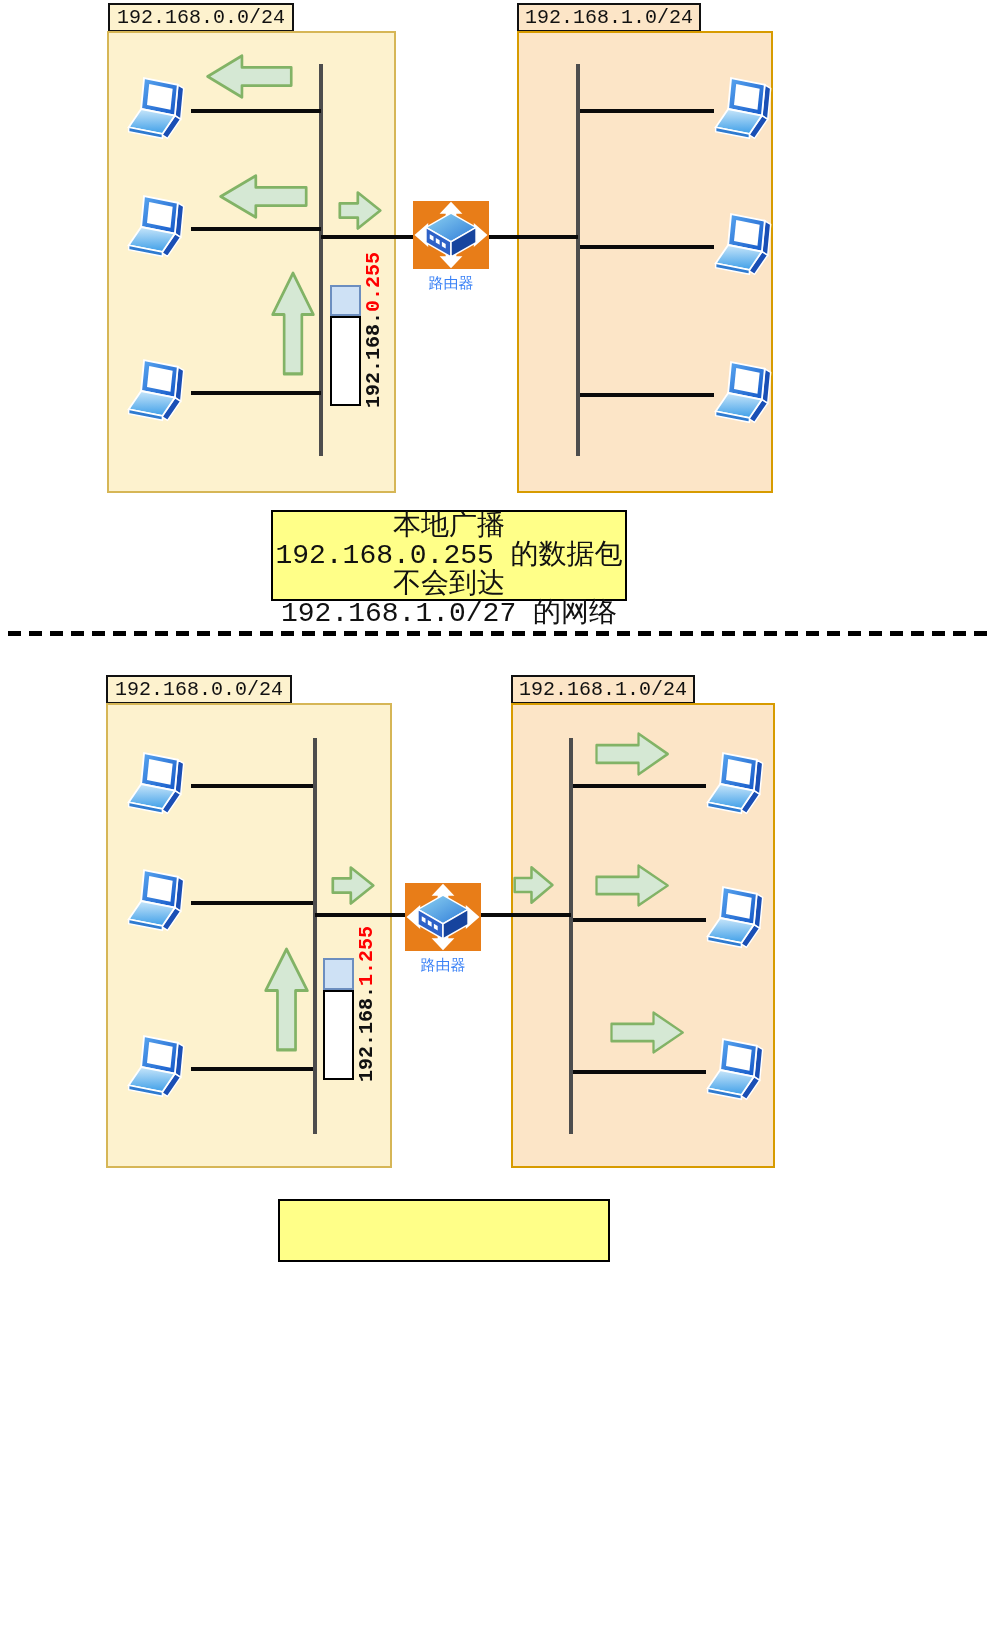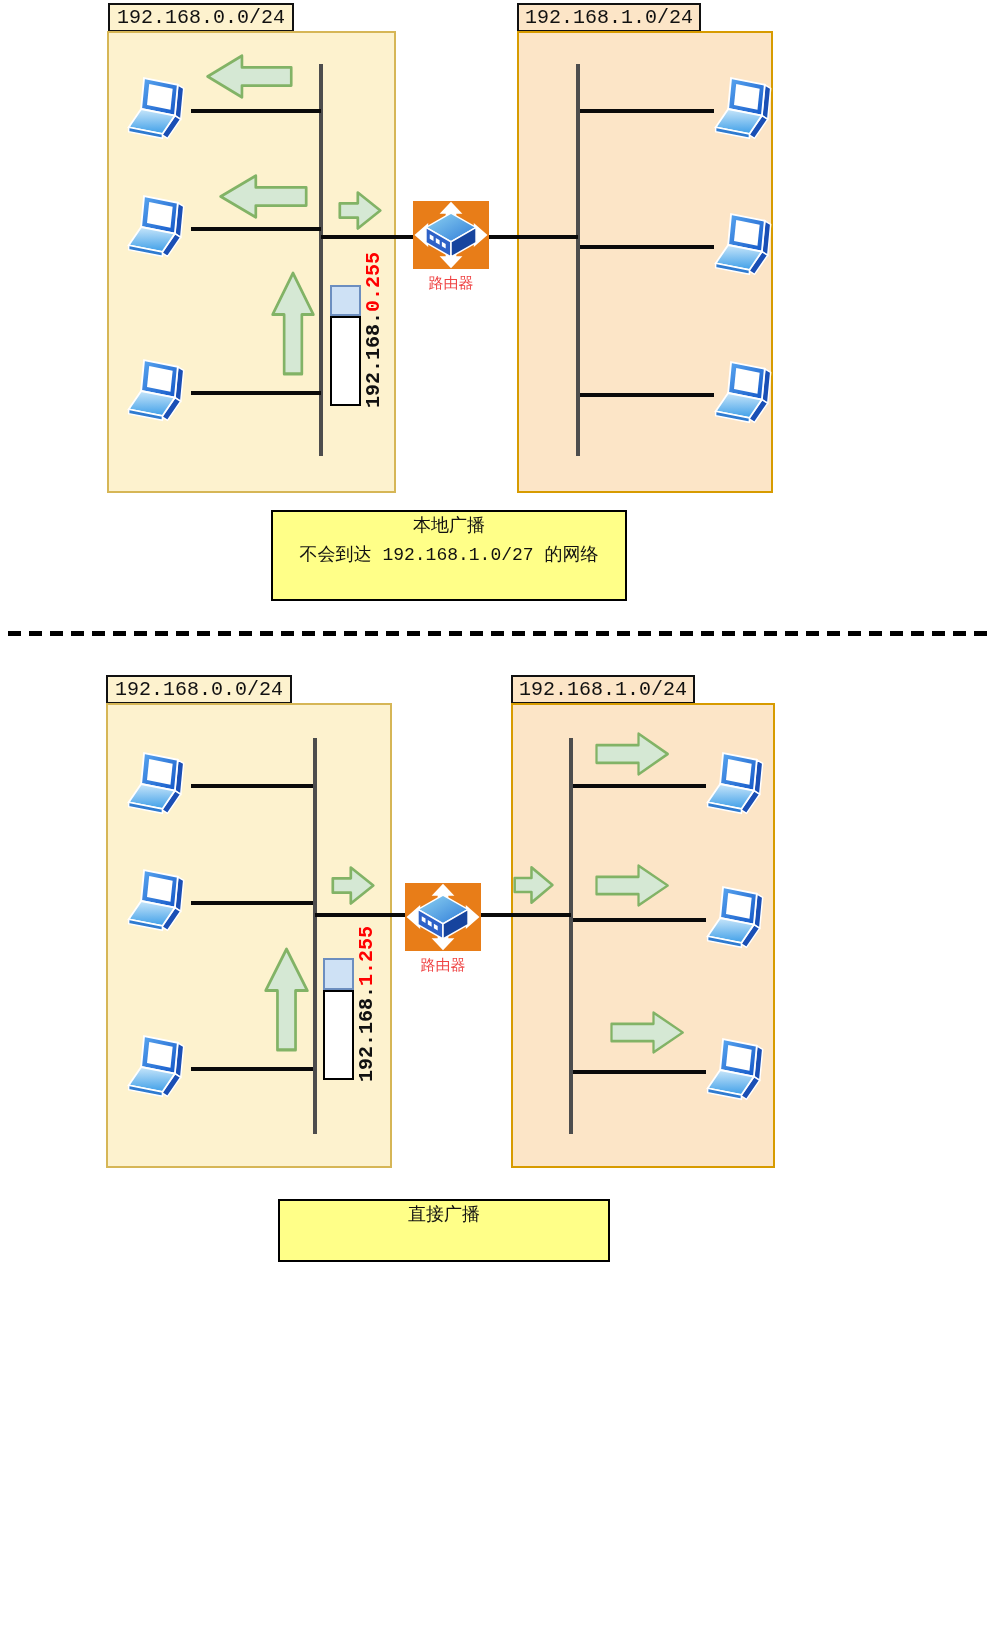--- a/index.html
+++ b/index.html
@@ -12,23 +12,23 @@
   .netlabel{box-sizing:border-box;border:2px solid;font-size:20px;color:#111;
             display:flex;align-items:center;justify-content:center;}
   .bus{background:#4D4D4D;}
   .wire{background:#0A0A0A;}
   .arrow polygon{fill:#D5E8D4;stroke:#82B366;stroke-width:3;stroke-linejoin:round;}
   .pkt-head{background:#CEE1F5;border:2px solid #6C8EBF;box-sizing:border-box;}
   .pkt-body{background:#ffffff;border:2px solid #000;box-sizing:border-box;}
   .vtext{transform-origin:0 0;transform:rotate(-90deg);white-space:nowrap;
          font-size:20px;font-weight:bold;color:#111;}
   .vtext .red{color:#FF0000;}
-  .routerlabel{font-size:15px;color:#ef4444;text-align:center;}
+  .routerlabel{font-size:15px;color:#3b82f6;text-align:center;}
   .caption{background:#FFFF88;border:2px solid #000;box-sizing:border-box;
-           text-align:center;font-size:18px;line-height:29px;color:#111;}
+           text-align:center;font-size:28px;line-height:29px;color:#111;}
   .divider{background:repeating-linear-gradient(90deg,#000 0 13px,transparent 13px 21px);}
 </style>
 </head>
 <body>
 
 <div class="canvas">
 
   <svg width="0" height="0" style="position:absolute" aria-hidden="true">
     <defs>
       <linearGradient id="lgScreen" x1="0" y1="0" x2="1" y2="1">
@@ -126,20 +126,21 @@
         <use href="#g-router"></use>
       </svg>
     <div class="abs routerlabel" style="left:405px;top:274px;width:76px">路由器</div>
 
     <div class="abs pkt-head" style="left:322px;top:285px;width:31px;height:31px"></div>
     <div class="abs pkt-body" style="left:322px;top:316px;width:31px;height:90px"></div>
     <div class="abs vtext" style="left:354px;top:408px"><span>192.168.</span><span class="red">0.255</span></div>
 
     <div class="abs caption" style="left:263px;top:510px;width:356px;height:91px">
       <div>本地广播</div>
+      <div>192.168.0.255 的数据包</div>
       <div>不会到达 192.168.1.0/27 的网络</div>
     </div>
   </div>
 
   <div class="abs divider" style="left:0;top:631px;width:995px;height:5px"></div>
 
   <div>
 
     <div class="abs netlabel cream" style="left:98px;top:675px;width:186px;height:29px">192.168.0.0/24</div>
     <div class="abs netbox cream" style="left:98px;top:703px;width:286px;height:465px"></div>
@@ -199,17 +200,16 @@
     <svg class="abs" style="left:397px;top:883px;width:76px;height:68px" viewBox="0 0 100 90" preserveAspectRatio="none">
         <use href="#g-router"></use>
       </svg>
     <div class="abs routerlabel" style="left:397px;top:956px;width:76px">路由器</div>
 
     <div class="abs pkt-head" style="left:315px;top:958px;width:31px;height:32px"></div>
     <div class="abs pkt-body" style="left:315px;top:990px;width:31px;height:90px"></div>
     <div class="abs vtext" style="left:347px;top:1082px"><span>192.168.</span><span class="red">1.255</span></div>
 
     <div class="abs caption" style="left:270px;top:1199px;width:332px;height:63px">
-      <div>直接广播</div>
     </div>
   </div>
 
 </div>
 
 </body></html>

